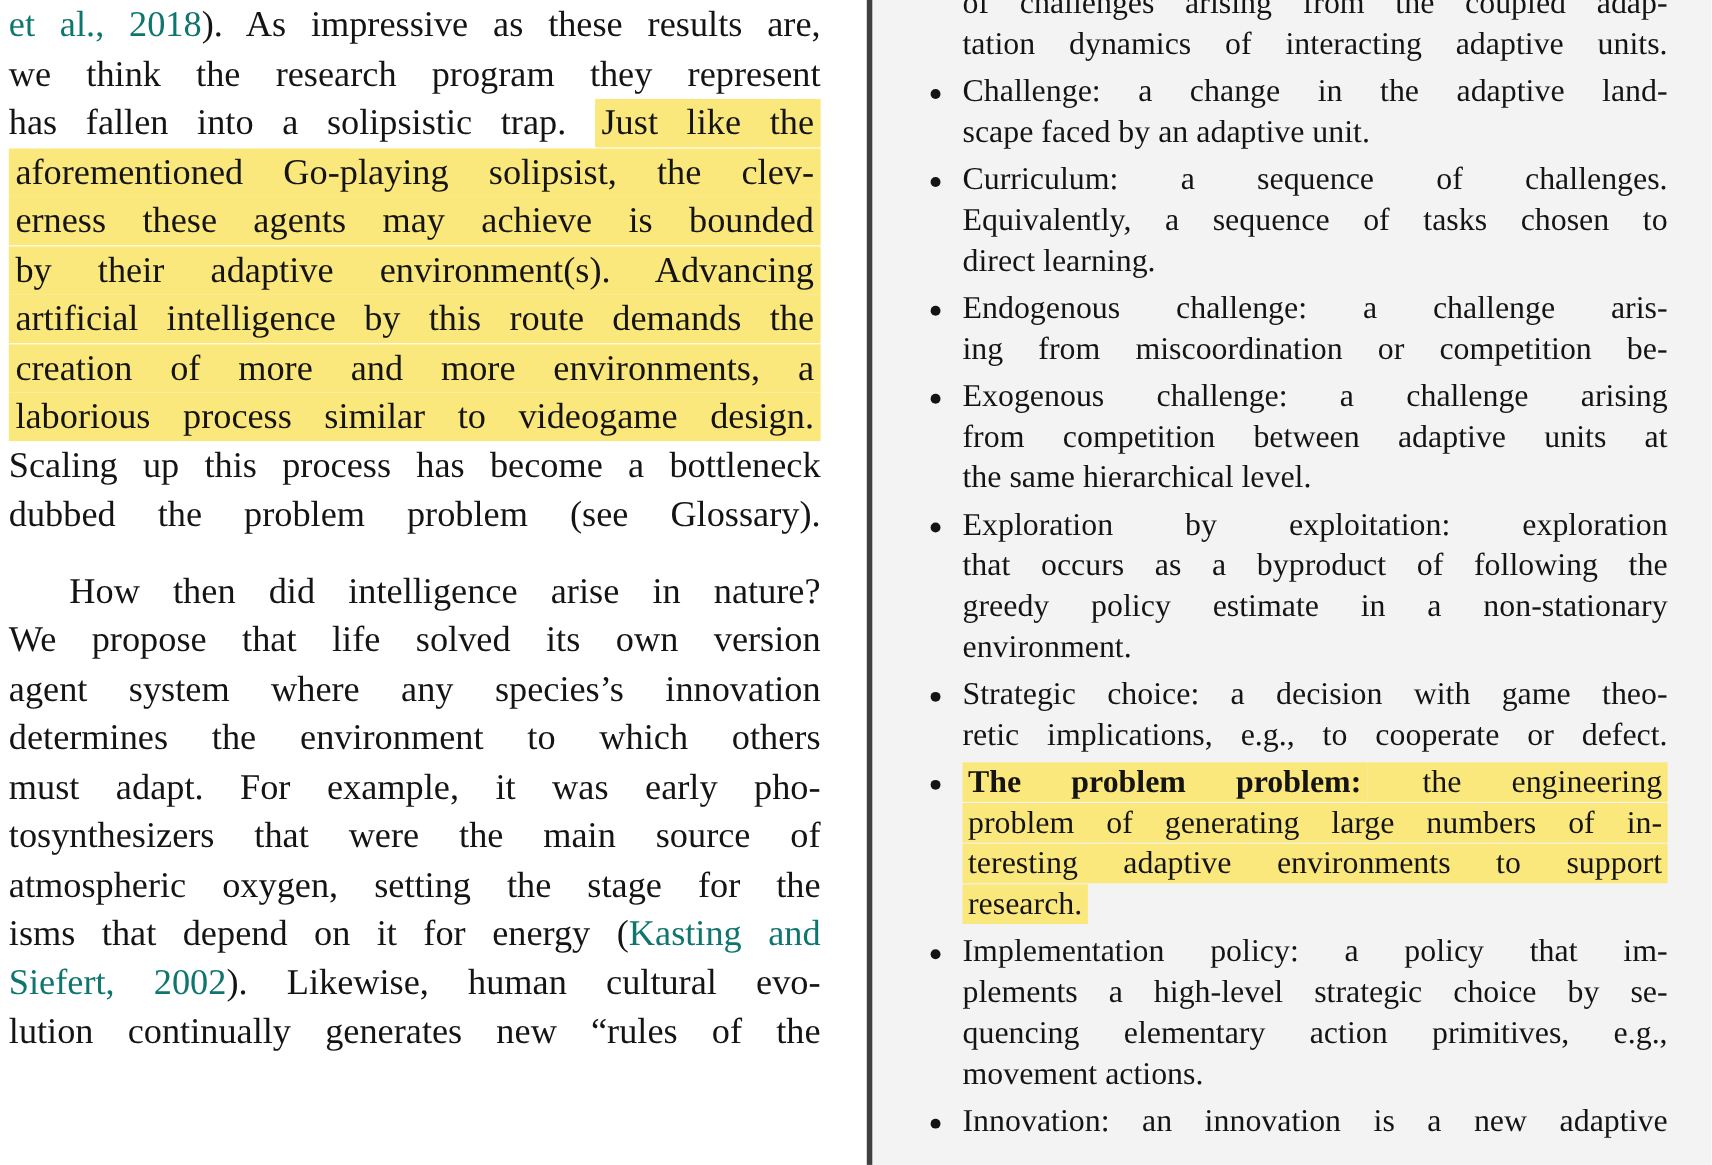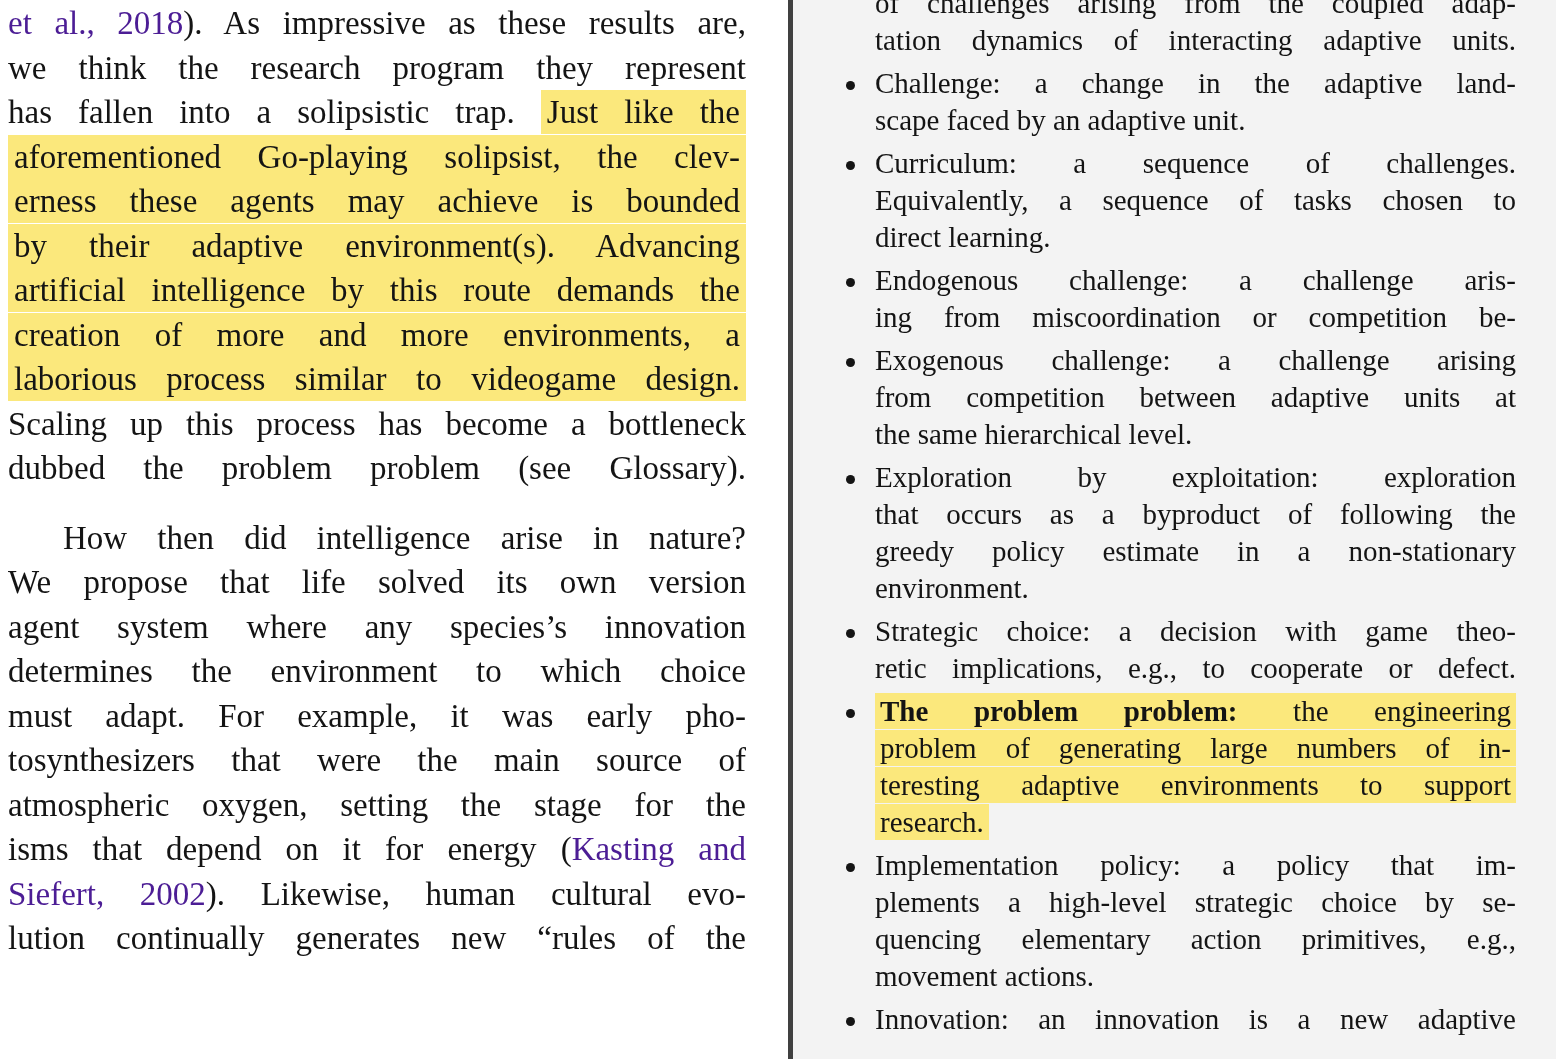--- a/index.html
+++ b/index.html
@@ -51,21 +51,21 @@
     text-align-last: justify;
   }
   .gline.item { margin-top: 6px; }
   
   .noj { text-align-last: auto; }
   .par { margin-top: 25px; }
   .ind { text-indent: 55px; }
   
   .seg-plain { }
   .seg-bold { font-weight: normal; }
-  .seg-link { color: #4c1d95; font-family: Liberation Serif, serif; }
+  .seg-link { color: #0f766e; font-family: Liberation Serif, serif; }
   .seg-hl { background: #fbe87c; padding: 2px 5px; }
   .seg-hlbold { background: #fbe87c; padding: 2px 5px; font-weight: bold; }
   .pline .seg-hl, .pline .seg-hlbold { padding: 4px 6px; margin-top: 30px; }
   .bullet {
     position: absolute;
     left: -29px;
     top: 16px;
     width: 9px;
     height: 9px;
     border-radius: 50%;
@@ -83,21 +83,21 @@
     <div class="pline"><span class="seg-hl">erness these agents may achieve is bounded</span></div>
     <div class="pline"><span class="seg-hl">by their adaptive environment(s). Advancing</span></div>
     <div class="pline"><span class="seg-hl">artificial intelligence by this route demands the</span></div>
     <div class="pline"><span class="seg-hl">creation of more and more environments, a</span></div>
     <div class="pline"><span class="seg-hl">laborious process similar to videogame design.</span></div>
     <div class="pline"><span class="seg-plain">Scaling up this process has become a bottleneck</span></div>
     <div class="pline"><span class="seg-plain">dubbed </span><span class="seg-bold">the problem problem</span><span class="seg-plain"> (see Glossary).</span></div>
     <div class="pline par ind"><span class="seg-plain">How then did intelligence arise in nature?</span></div>
     <div class="pline"><span class="seg-plain">We propose that life solved its own version</span></div>
     <div class="pline"><span class="seg-plain">agent system where any species’s </span><span class="seg-bold">innovation</span></div>
-    <div class="pline"><span class="seg-plain">determines the environment to which choice</span></div>
+    <div class="pline"><span class="seg-plain">determines the environment to which others</span></div>
     <div class="pline"><span class="seg-plain">must adapt. For example, it was early pho-</span></div>
     <div class="pline"><span class="seg-plain">tosynthesizers that were the main source of</span></div>
     <div class="pline"><span class="seg-plain">atmospheric oxygen, setting the stage for the</span></div>
     <div class="pline"><span class="seg-plain">isms that depend on it for energy (</span><span class="seg-link">Kasting and</span></div>
     <div class="pline"><span class="seg-link">Siefert, 2002</span><span class="seg-plain">). Likewise, human cultural evo-</span></div>
     <div class="pline"><span class="seg-plain">lution continually generates new “rules of the</span></div>
   </div>
 
 <div class="glossary">
   <div class="glossary-inner">

